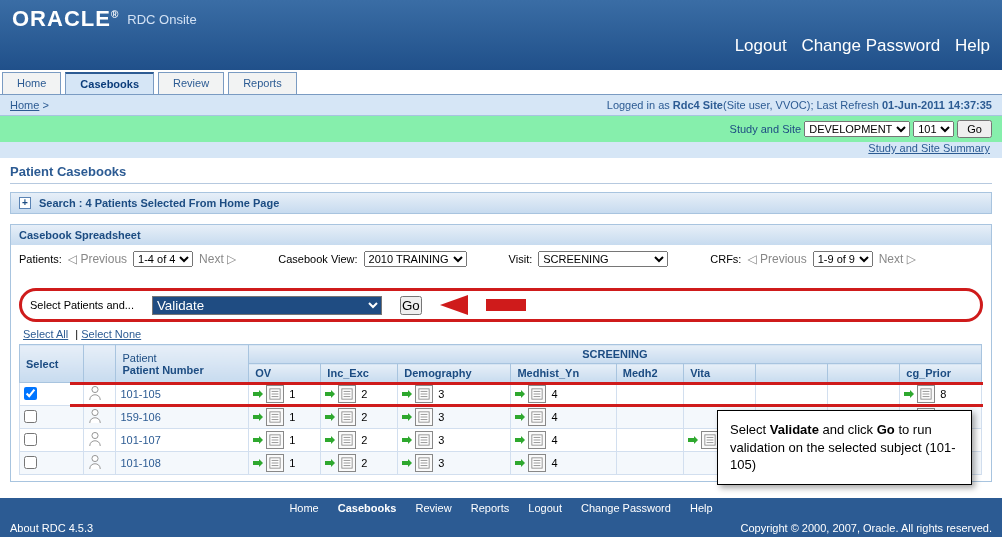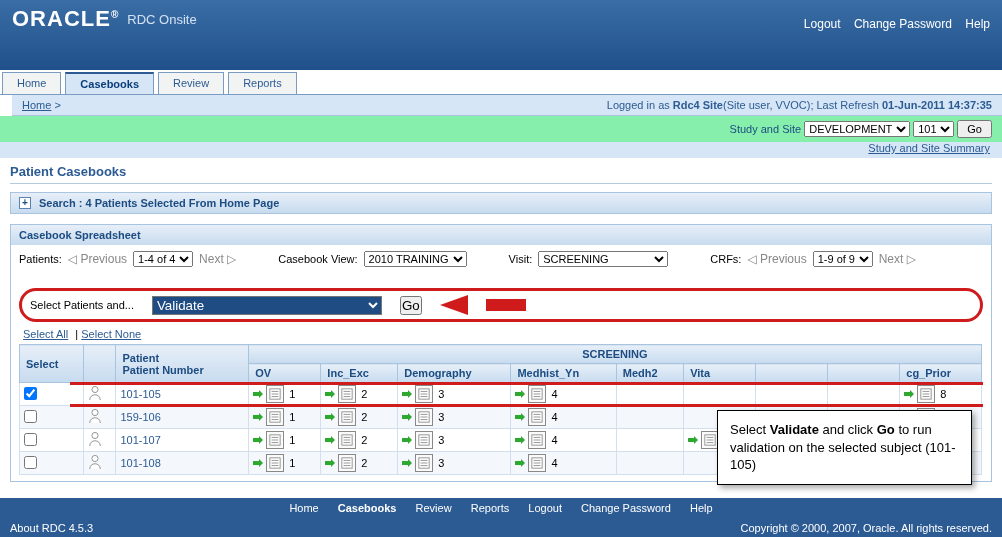--- a/index.html
+++ b/index.html
@@ -4,30 +4,30 @@
 <style>
   * { box-sizing: border-box; margin: 0; padding: 0; }
   body { font-family: Tahoma, Arial, sans-serif; font-size: 11px; background: #fff; width: 1002px; }
   
   
   .header { background: linear-gradient(#3a6da5,#20508a); color: #fff; height: 70px; position: relative; }
   .logo-area { display: flex; align-items: center; padding: 6px 12px 0 12px; }
   .logo-text { font-size: 22px; font-weight: bold; letter-spacing: 1px; }
   .logo-text sup { font-size: 10px; }
   .app-name { font-size: 13px; margin-left: 8px; color: #d3e2f5; }
-  .top-links { position: absolute; right: 12px; top: 17px; font-size: 12px; }
+  .top-links { position: absolute; right: 12px; top: 36px; font-size: 17px; }
   .top-links a { color: #fff; margin-left: 10px; cursor: pointer; }
 
   
   .tabs { background: #fff; display: flex; border-bottom: 1px solid #7a9bc2; }
   .tab { padding: 4px 14px; border: 1px solid #7a9bc2; border-bottom: none; margin-right: 2px; margin-left: 2px; margin-top: 2px; background: #f2f3f3; cursor: pointer; color: #2c5b93; }
   .tab.active { background: #d6e6f6; color: #0b3c7a; font-weight: bold; border-top: 2px solid #2c5b93; }
 
   
-  .subhdr { background: #d6e6f6; color: #2c5b93; padding: 4px 10px; display: flex; justify-content: space-between; align-items: center; font-size: 11px; border-bottom: 1px solid #a8c4df; margin-left: 12px; }
+  .subhdr { background: #d6e6f6; color: #2c5b93; padding: 4px 10px; display: flex; justify-content: space-between; align-items: center; font-size: 11px; border-bottom: 1px solid #a8c4df; }
   .subhdr a { color: #2c5b93; text-decoration: underline; cursor: pointer; }
   .study-row { background: #86efac; padding: 4px 10px; text-align: right; color: #1d4c82; font-size: 11px; }
   .study-row select, .study-row button { font-size: 11px; }
   .study-row button { padding: 1px 8px; }
   .study-link { display: block; text-align: right; padding: 0 12px 4px; background: #d6e6f6; }
   .study-link a { color: #2c5b93; text-decoration: underline; font-size: 11px; cursor: pointer; }
 
   
   .content { padding: 6px 10px; }
   .section-title { color: #2c5b93; font-size: 13px; font-weight: bold; border-bottom: 1px solid #b6c9df; padding-bottom: 4px; margin-bottom: 8px; }
@@ -160,21 +160,21 @@
         <a>Select All</a>
         <span>|</span>
         <a>Select None</a>
       </div>
 
       <table class="spread">
         <thead>
           <tr>
             <th rowspan="2">Select</th>
             <th rowspan="2"></th>
-            <th rowspan="2"><div style="font-weight:bold">Patient</div><span>Patient Number</span></th>
+            <th rowspan="2"><div style="font-weight:normal">Patient</div><span>Patient Number</span></th>
             <th colspan="9" style="text-align:center">SCREENING</th>
           </tr>
           <tr>
             <th>OV</th>
             <th>Inc_Exc</th>
             <th>Demography</th>
             <th>Medhist_Yn</th>
             <th>Medh2</th>
             <th>Vita</th>
             <th></th>

